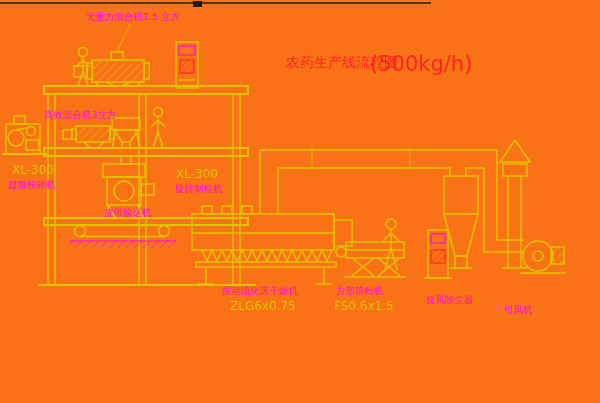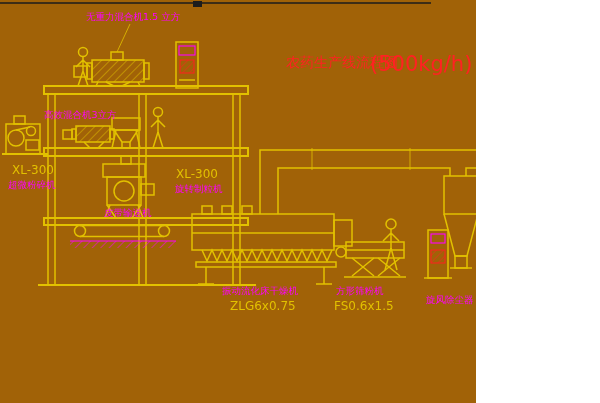--- a/index.html
+++ b/index.html
@@ -1,16 +1,16 @@
 <!DOCTYPE html>
 <html><head>
 <meta charset="utf-8">
 <style>
   html,body{margin:0;padding:0;background:#fff;}
-  #stage{position:relative;width:476px;height:403px;background:#a16207;overflow:hidden;
+  #stage{position:relative;width:600px;height:403px;background:#f97316;overflow:hidden;
          font-family:"DejaVu Sans",sans-serif;}
   svg{display:block;}
   .y{stroke:#e2c100;fill:none;stroke-width:1.5;}
   .yt{stroke:#e2c100;fill:none;stroke-width:0.8;}
   .y2{stroke:#e2c100;fill:none;stroke-width:2;}
   .yfh{fill:url(#hy);stroke:#e2c100;stroke-width:1.5;}
   .mg{stroke:#ff00ff;fill:none;stroke-width:1.1;}
   .rd{stroke:#ff2020;fill:url(#hr);stroke-width:1;}
   text{font-family:"DejaVu Sans",sans-serif;}
   .lbl{fill:#ff00ff;font-size:9.5px;}

